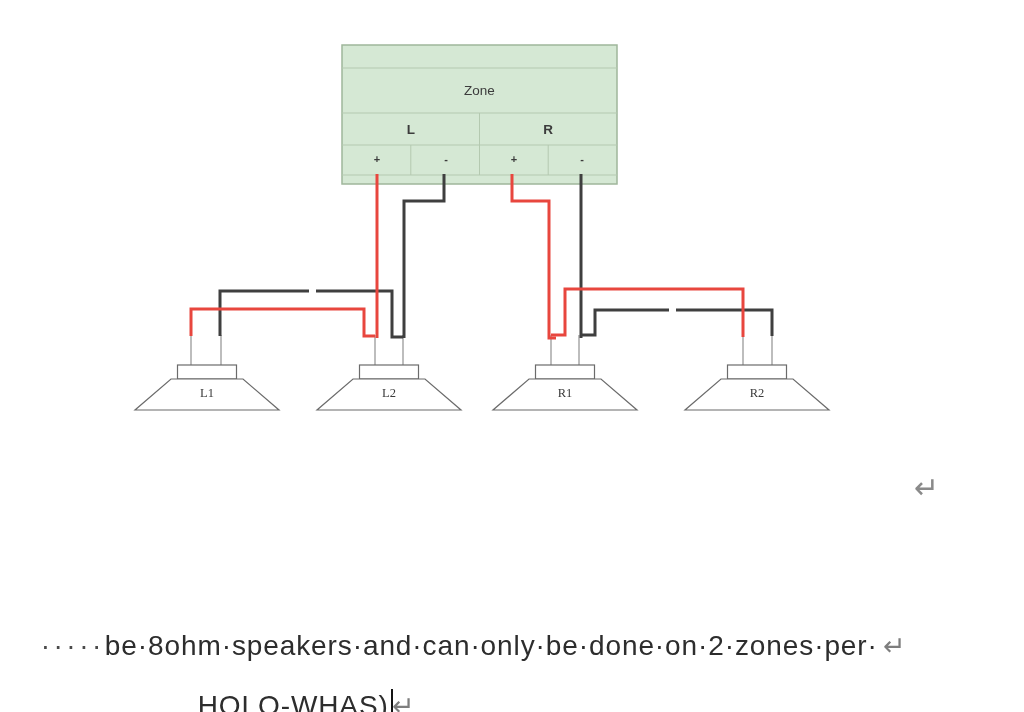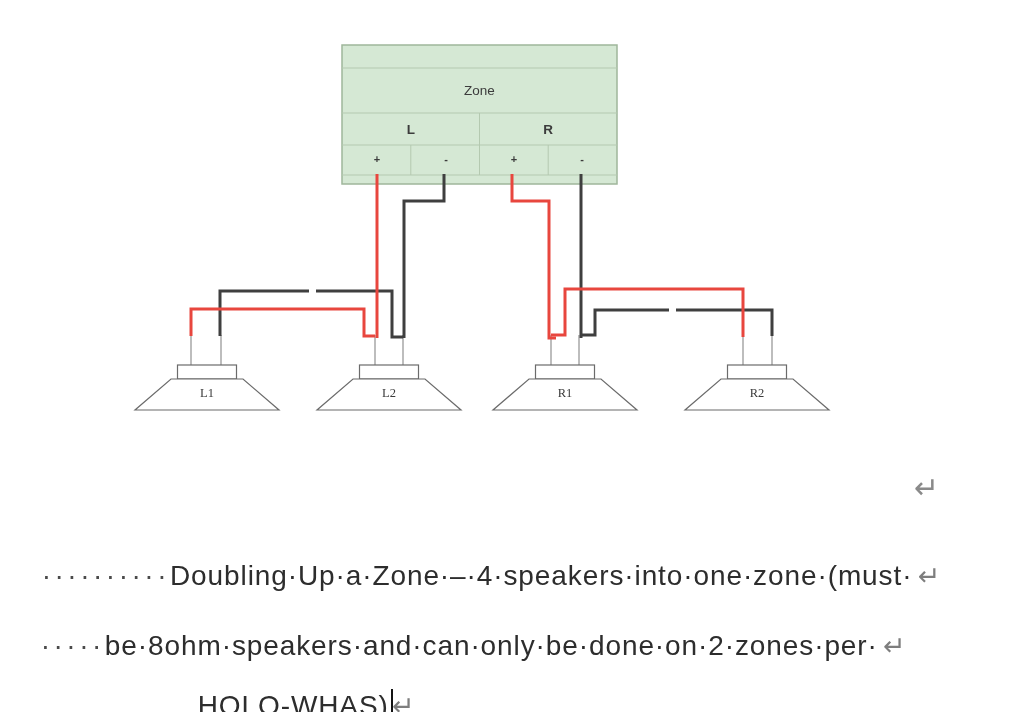--- a/index.html
+++ b/index.html
@@ -109,23 +109,20 @@
     </g>
     <g transform="translate(757,0)">
       <rect x="-29.5" y="365" width="59" height="14" fill="#ffffff" stroke="#6b6b6b" stroke-width="1.2"></rect>
       <polygon points="-36,379 36,379 72,410 -72,410" fill="#ffffff" stroke="#6b6b6b" stroke-width="1.2"></polygon>
       <text class="speaker-lbl" x="0" y="397" text-anchor="middle">R2</text>
     </g>
   </svg>
 
   <span class="stray-mark">↵</span>
 
-  <div class="line" id="line1">
-    <span class="leader">··········</span><span>Doubling·Up·a·Zone·–·4·speakers·into·one·zone·(must·</span><span class="break-mark">↵</span>
-  </div>
 
   <div class="line" id="line2">
     <span class="leader">·····</span><span>be·8ohm·speakers·and·can·only·be·done·on·2·zones·per·</span><span class="break-mark">↵</span>
   </div>
 
   <div class="line" id="line3">
     <span>HOLO-WHAS)</span><span class="cursor"></span><span class="break-mark" style="margin-left:0;">↵</span>
   </div>
 
 </div>

